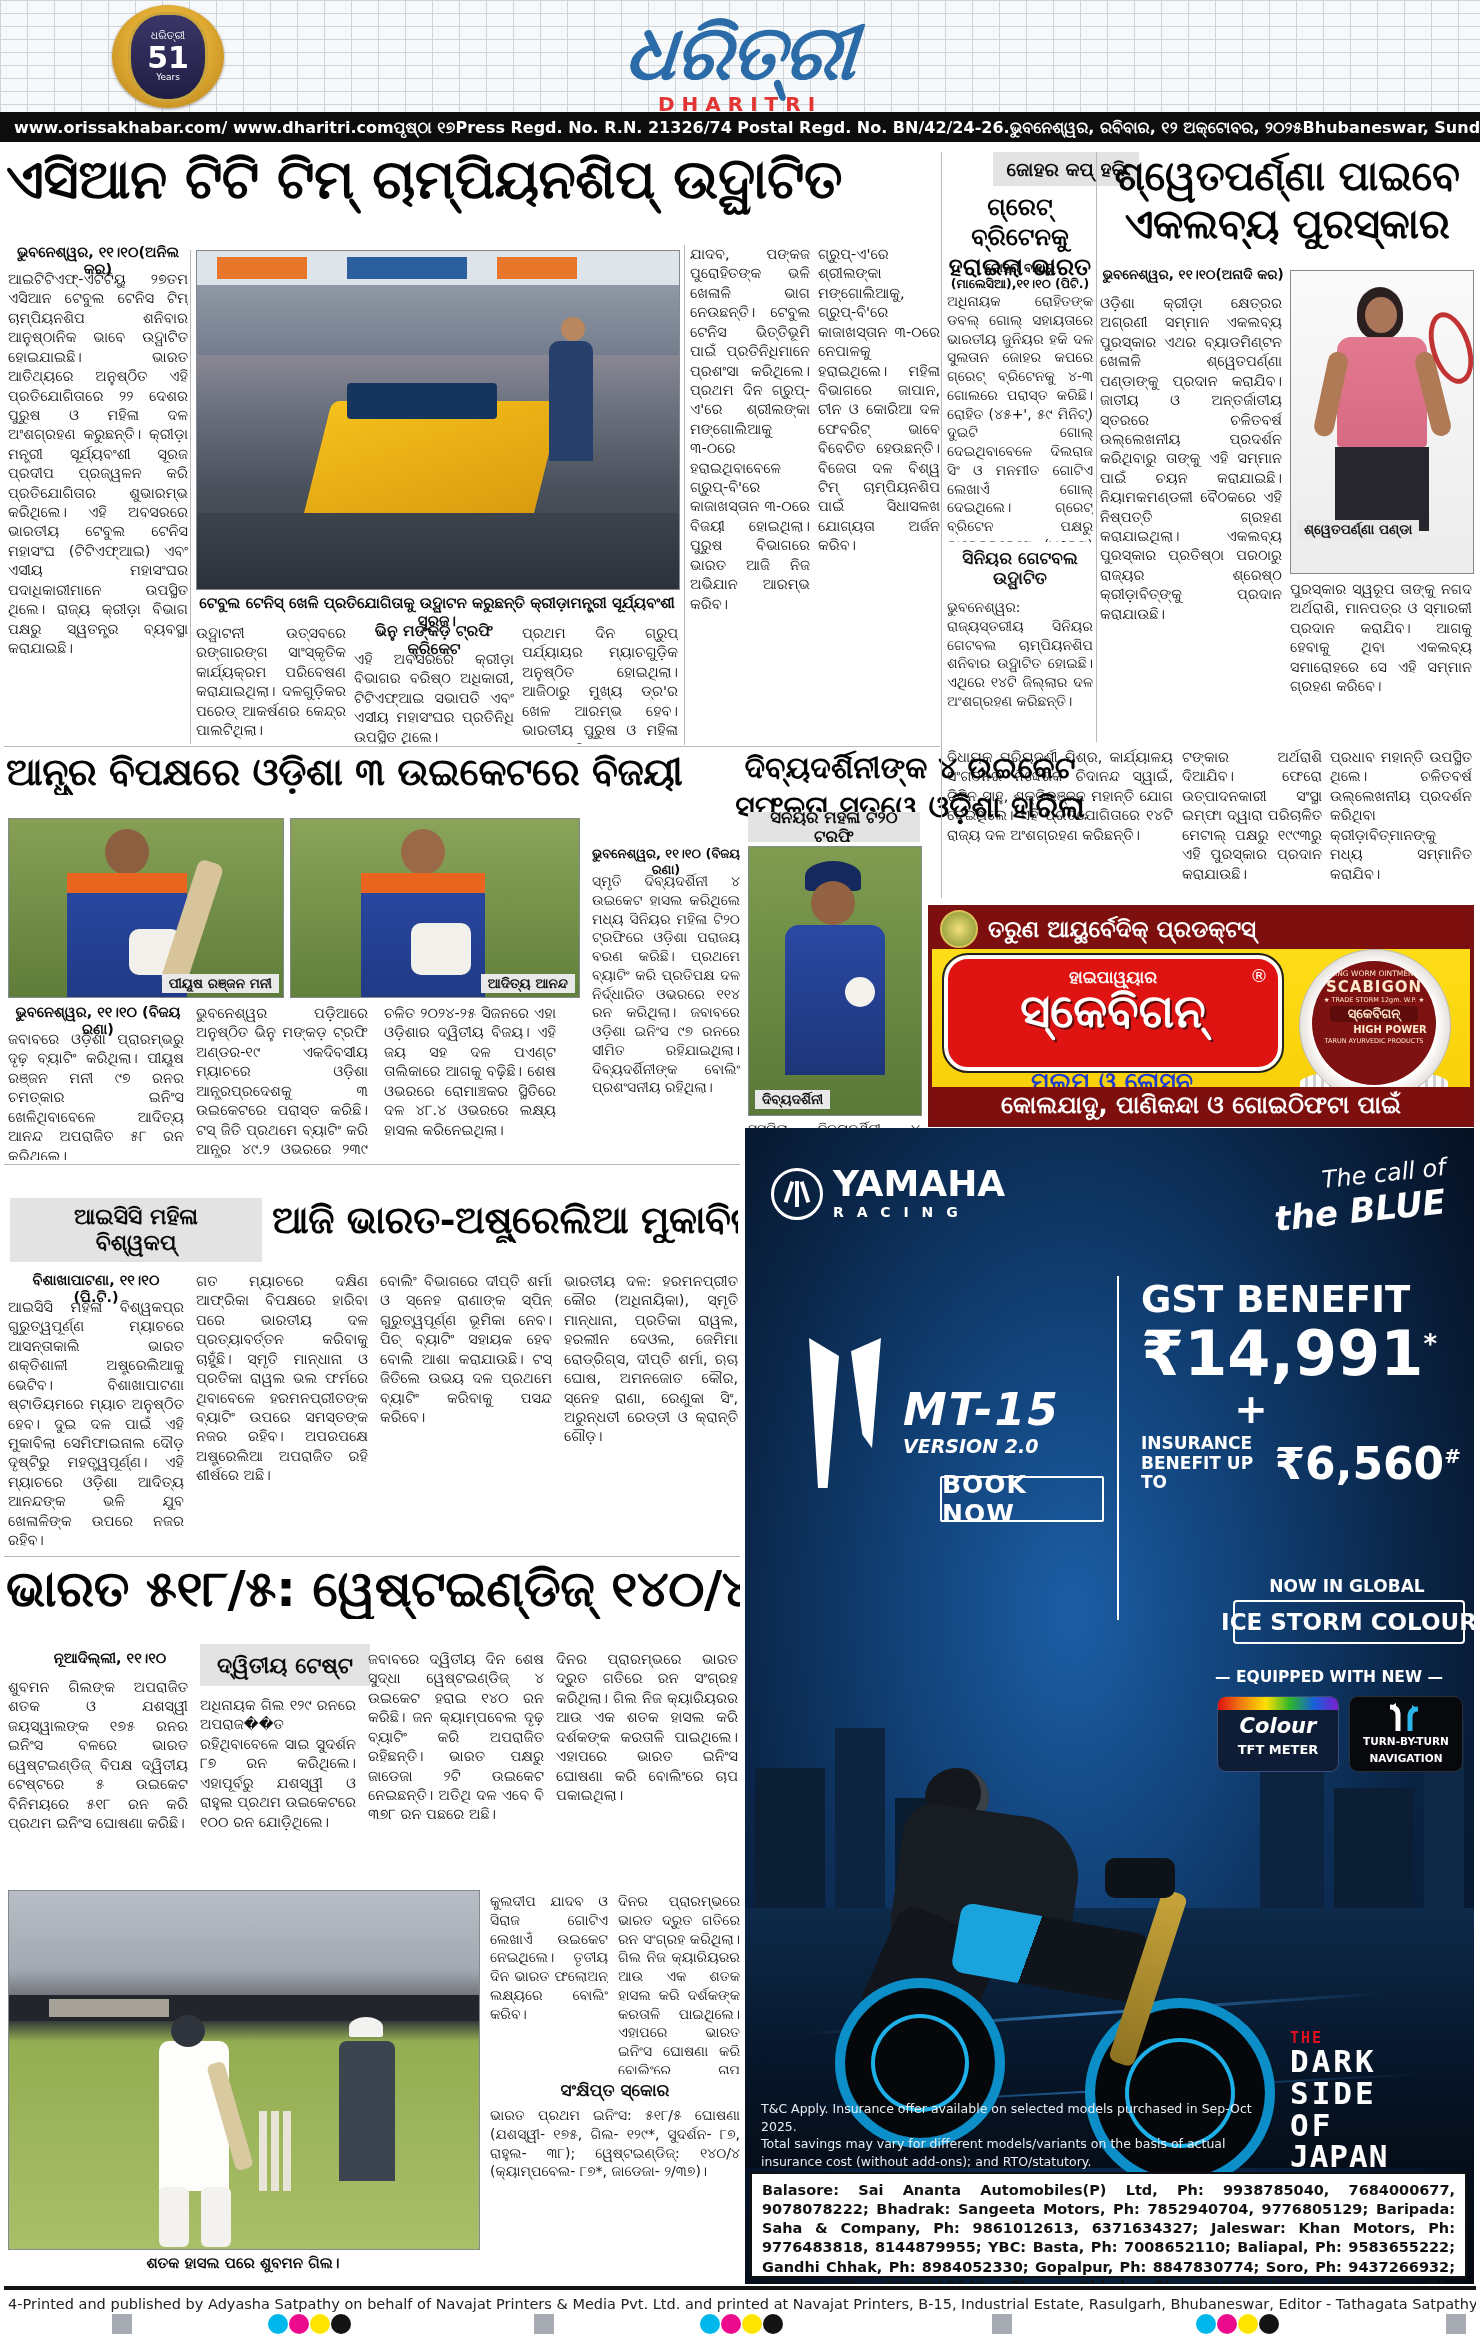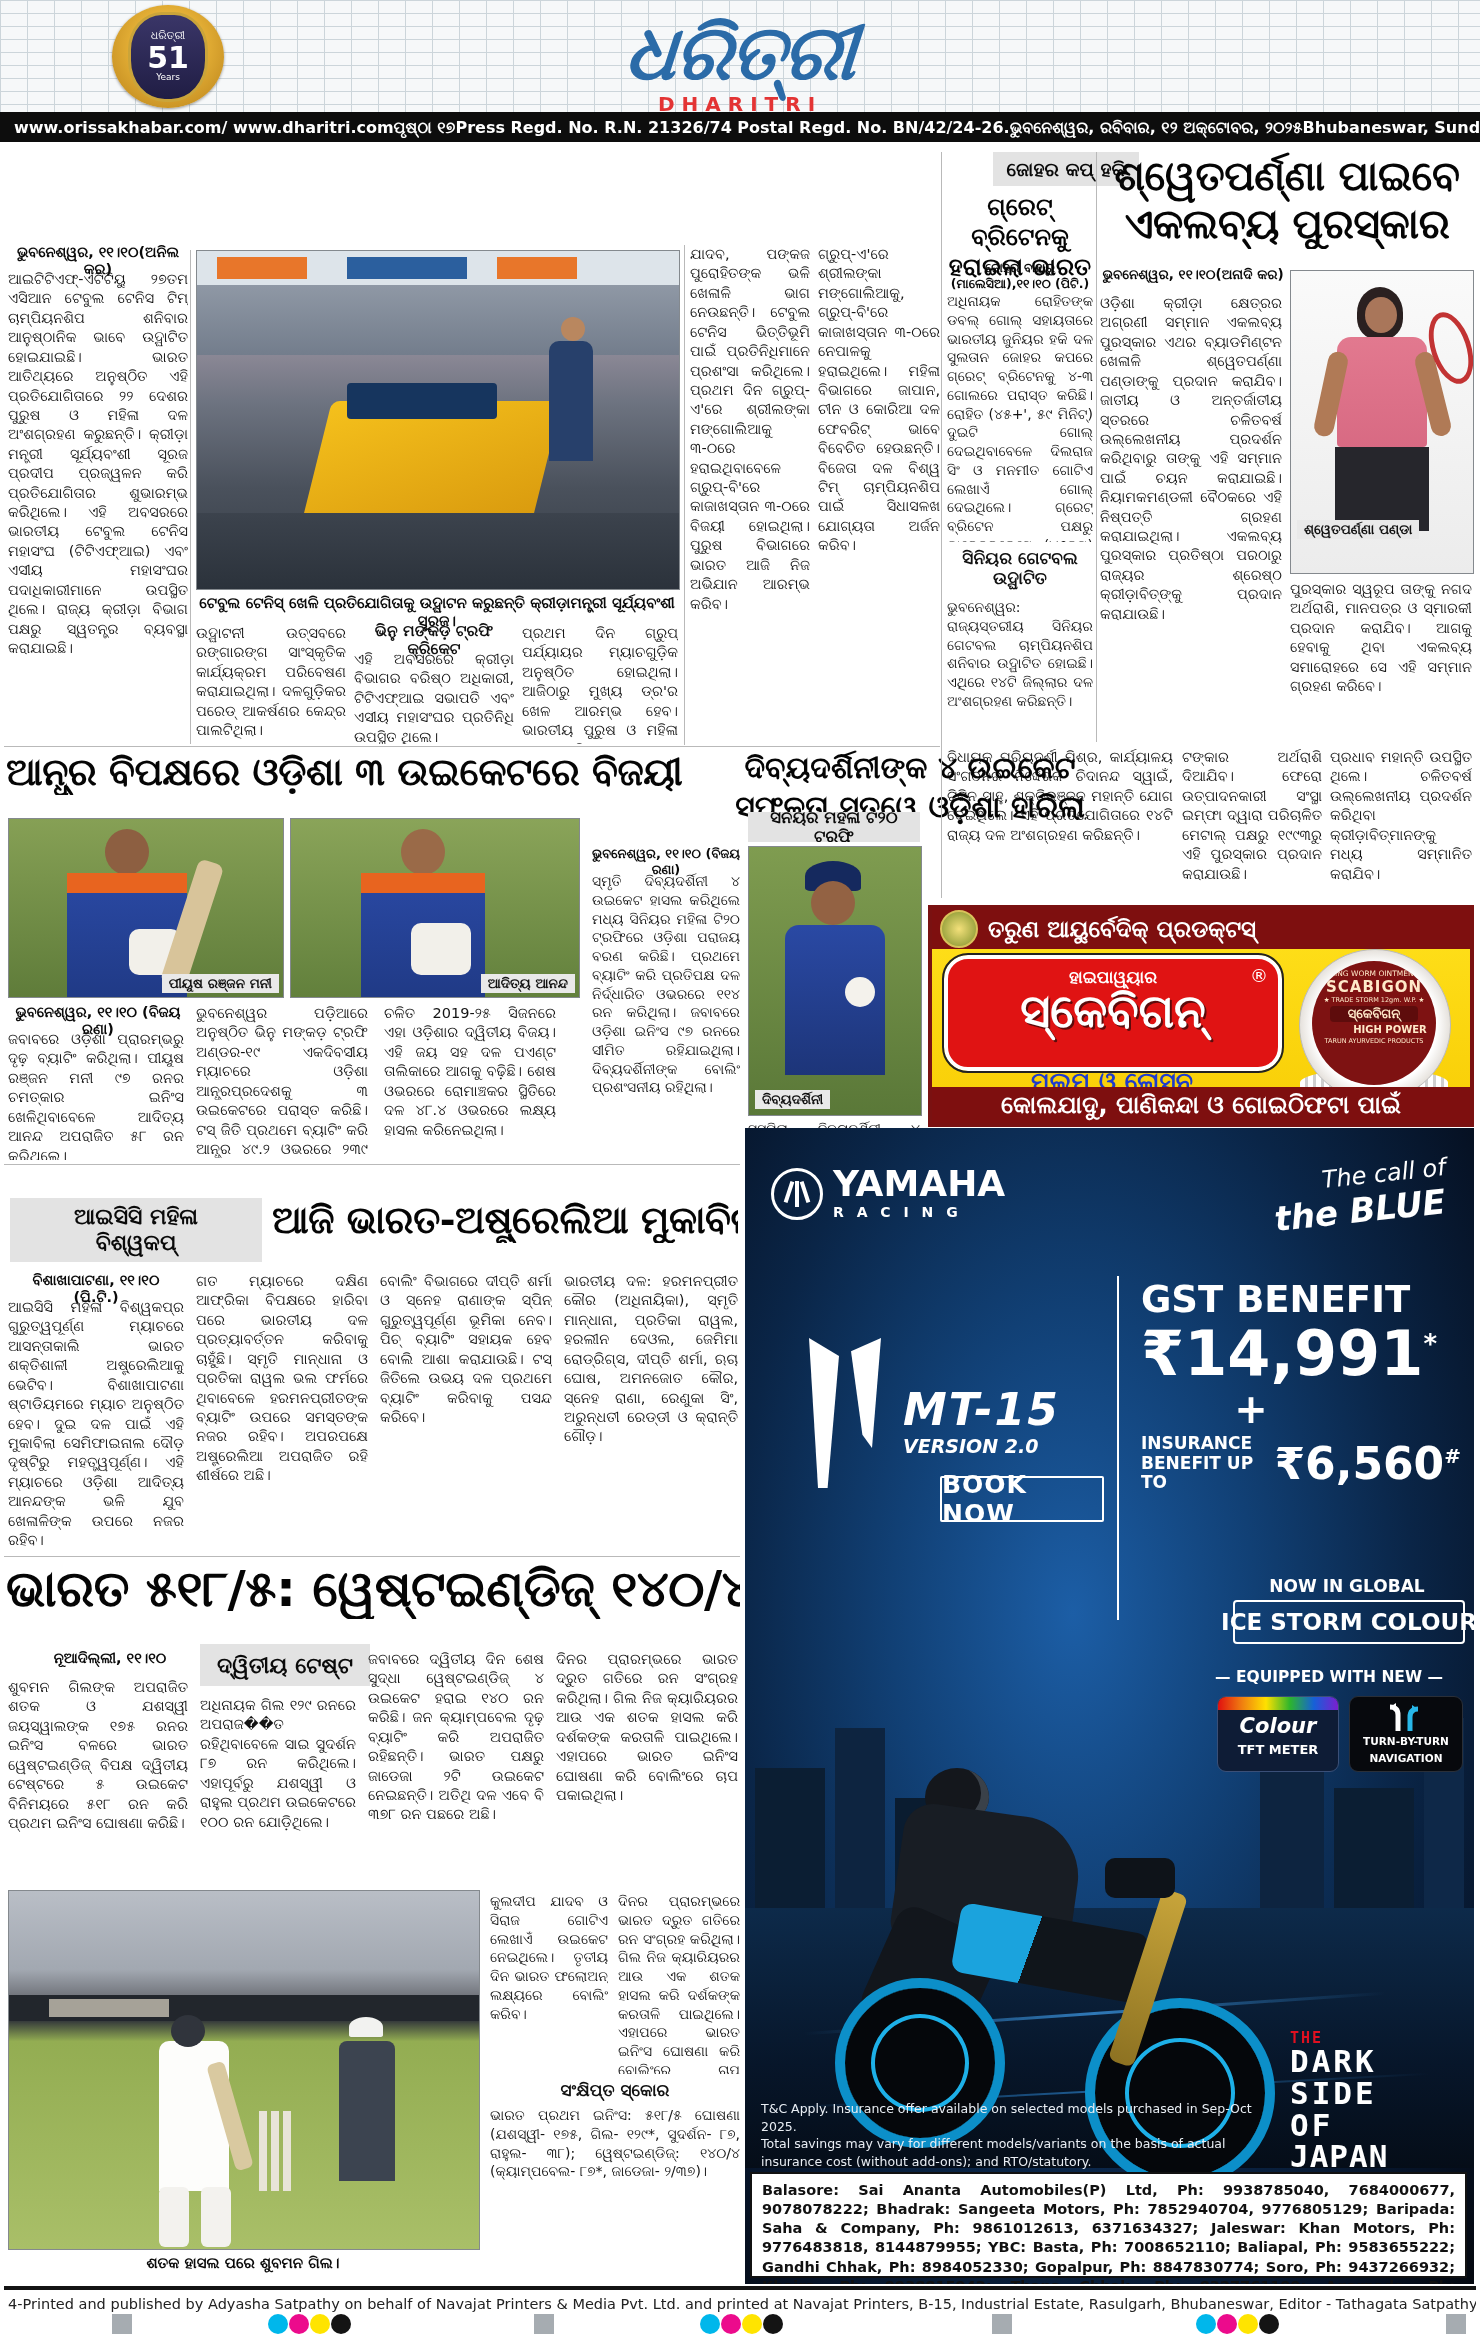--- a/index.html
+++ b/index.html
@@ -72,20 +72,21 @@
   <div id="mast-title" class="abs">ଧରିତ୍ରୀ</div>
   <div id="mast-latin" class="abs">DHARITRI</div>
   <div id="strip" class="abs">
     <span>www.orissakhabar.com/ www.dharitri.com</span>
     <span>ପୃଷ୍ଠା ୧୭</span>
     <span>Press Regd. No. R.N. 21326/74 Postal Regd. No. BN/42/24-26.</span>
     <span>ଭୁବନେଶ୍ୱର, ରବିବାର, ୧୨ ଅକ୍ଟୋବର, ୨୦୨୫</span>
     <span>Bhubaneswar, Sunday, 12 October,  2025</span>
   </div>
 
+  <div class="hl" style="left:6px;top:148px;width:938px;height:90px;font-size:54px;white-space:nowrap;">ଏସିଆନ ଟିଟି ଟିମ୍ ଚାମ୍ପିୟନଶିପ୍ ଉଦ୍ଘାଟିତ</div>
   <div class="byline" style="left:8px;top:244px;width:180px;">ଭୁବନେଶ୍ୱର, ୧୧।୧୦(ଅନିଲ କର)</div>
   <div class="col" style="left:8px;top:270px;width:180px;height:474px;">ଆଇଟିଟିଏଫ୍-ଏଟିଟିୟୁ ୨୭ତମ ଏସିଆନ ଟେବୁଲ ଟେନିସ ଟିମ୍ ଚାମ୍ପିୟନଶିପ ଶନିବାର ଆନୁଷ୍ଠାନିକ ଭାବେ ଉଦ୍ଘାଟିତ ହୋଇଯାଇଛି। ଭାରତ ଆତିଥ୍ୟରେ ଅନୁଷ୍ଠିତ ଏହି ପ୍ରତିଯୋଗିତାରେ ୨୨ ଦେଶର ପୁରୁଷ ଓ ମହିଳା ଦଳ ଅଂଶଗ୍ରହଣ କରୁଛନ୍ତି। କ୍ରୀଡ଼ା ମନ୍ତ୍ରୀ ସୂର୍ଯ୍ୟବଂଶୀ ସୂରଜ ପ୍ରଦୀପ ପ୍ରଜ୍ୱଳନ କରି ପ୍ରତିଯୋଗିତାର ଶୁଭାରମ୍ଭ କରିଥିଲେ। ଏହି ଅବସରରେ ଭାରତୀୟ ଟେବୁଲ ଟେନିସ ମହାସଂଘ (ଟିଟିଏଫ୍ଆଇ) ଏବଂ ଏସୀୟ ମହାସଂଘର ପଦାଧିକାରୀମାନେ ଉପସ୍ଥିତ ଥିଲେ। ରାଜ୍ୟ କ୍ରୀଡ଼ା ବିଭାଗ ପକ୍ଷରୁ ସ୍ୱତନ୍ତ୍ର ବ୍ୟବସ୍ଥା କରାଯାଇଛି।</div>
 
   <div class="photo" style="left:196px;top:250px;width:482px;height:338px;background:linear-gradient(180deg,#c3b9c4 0%,#a59aa8 18%,#6d7380 45%,#4a515c 70%,#343b44 100%);">
     <div class="sh" style="left:0;top:0;width:100%;height:34px;background:#dde4ea;"></div>
     <div class="sh" style="left:20px;top:6px;width:90px;height:22px;background:#e8762a;"></div>
     <div class="sh" style="left:150px;top:6px;width:120px;height:22px;background:#2b5f9e;"></div>
     <div class="sh" style="left:300px;top:6px;width:80px;height:22px;background:#e8762a;"></div>
     <div class="sh" style="left:0;top:34px;width:100%;height:70px;background:linear-gradient(#8f98a5,#737d8c);"></div>
     <div class="sh" style="left:120px;top:150px;width:230px;height:120px;background:linear-gradient(160deg,#f5c11c,#d99a0e);transform:skewX(-14deg);border-radius:8px;"></div>
@@ -144,21 +145,21 @@
     <div class="sh" style="left:110px;top:10px;width:44px;height:46px;background:#9a6a48;border-radius:50%;"></div>
     <div class="sh" style="left:70px;top:54px;width:124px;height:124px;background:linear-gradient(#2a49a4,#203a86);border-radius:16px 16px 0 0;"></div>
     <div class="sh" style="left:70px;top:54px;width:124px;height:20px;background:#e8641f;"></div>
     <div class="sh" style="left:120px;top:104px;width:60px;height:52px;background:#f2f0ea;border-radius:10px;"></div>
     <div class="ptag" style="right:4px;bottom:4px;">ଆଦିତ୍ୟ ଆନନ୍ଦ</div>
   </div>
 
   <div class="byline" style="left:8px;top:1004px;width:180px;">ଭୁବନେଶ୍ୱର, ୧୧।୧୦ (ବିଜୟ ରଣା)</div>
   <div class="col" style="left:8px;top:1030px;width:176px;height:130px;">ଜବାବରେ ଓଡ଼ିଶା ପ୍ରାରମ୍ଭରୁ ଦୃଢ଼ ବ୍ୟାଟିଂ କରିଥିଲା। ପୀୟୂଷ ରଞ୍ଜନ ମନୀ ୯୭ ରନର ଚମତ୍କାର ଇନିଂସ ଖେଳିଥିବାବେଳେ ଆଦିତ୍ୟ ଆନନ୍ଦ ଅପରାଜିତ ୫୮ ରନ କରିଥିଲେ।</div>
   <div class="col" style="left:196px;top:1004px;width:172px;height:156px;">ଭୁବନେଶ୍ୱର ପଡ଼ିଆରେ ଅନୁଷ୍ଠିତ ଭିନୁ ମଙ୍କଡ଼ ଟ୍ରଫି ଅଣ୍ଡର-୧୯ ଏକଦିବସୀୟ ମ୍ୟାଚରେ ଓଡ଼ିଶା ଆନ୍ଧ୍ରପ୍ରଦେଶକୁ ୩ ଉଇକେଟରେ ପରାସ୍ତ କରିଛି। ଟସ୍ ଜିତି ପ୍ରଥମେ ବ୍ୟାଟିଂ କରି ଆନ୍ଧ୍ର ୪୯.୨ ଓଭରରେ ୨୩୯ ରନରେ ଅଲଆଉଟ ହୋଇଯାଇଥିଲା।</div>
-  <div class="col" style="left:384px;top:1004px;width:172px;height:156px;">ଚଳିତ 2019-୨୫ ସିଜନରେ ଏହା ଓଡ଼ିଶାର ଦ୍ୱିତୀୟ ବିଜୟ। ଏହି ଜୟ ସହ ଦଳ ପଏଣ୍ଟ ତାଲିକାରେ ଆଗକୁ ବଢ଼ିଛି। ଶେଷ ଓଭରରେ ରୋମାଞ୍ଚକର ସ୍ଥିତିରେ ଦଳ ୪୮.୪ ଓଭରରେ ଲକ୍ଷ୍ୟ ହାସଲ କରିନେଇଥିଲା।</div>
+  <div class="col" style="left:384px;top:1004px;width:172px;height:156px;">ଚଳିତ ୨୦୨୪-୨୫ ସିଜନରେ ଏହା ଓଡ଼ିଶାର ଦ୍ୱିତୀୟ ବିଜୟ। ଏହି ଜୟ ସହ ଦଳ ପଏଣ୍ଟ ତାଲିକାରେ ଆଗକୁ ବଢ଼ିଛି। ଶେଷ ଓଭରରେ ରୋମାଞ୍ଚକର ସ୍ଥିତିରେ ଦଳ ୪୮.୪ ଓଭରରେ ଲକ୍ଷ୍ୟ ହାସଲ କରିନେଇଥିଲା।</div>
 
   <div class="hl" style="left:700px;top:748px;width:420px;font-size:30px;line-height:1.3;text-align:center;letter-spacing:0;">ଦିବ୍ୟଦର୍ଶିନୀଙ୍କ ୪ ଉଇକେଟ ସଫଳତା ସତ୍ତ୍ୱେ ଓଡ଼ିଶା ହାରିଲା</div>
   <div class="byline" style="left:592px;top:846px;width:148px;font-size:13px;">ଭୁବନେଶ୍ୱର, ୧୧।୧୦ (ବିଜୟ ରଣା)</div>
   <div class="col" style="left:592px;top:872px;width:148px;height:290px;font-size:14px;">ସ୍ମୃତି ଦିବ୍ୟଦର୍ଶିନୀ ୪ ଉଇକେଟ ହାସଲ କରିଥିଲେ ମଧ୍ୟ ସିନିୟର ମହିଳା ଟି୨୦ ଟ୍ରଫିରେ ଓଡ଼ିଶା ପରାଜୟ ବରଣ କରିଛି। ପ୍ରଥମେ ବ୍ୟାଟିଂ କରି ପ୍ରତିପକ୍ଷ ଦଳ ନିର୍ଦ୍ଧାରିତ ଓଭରରେ ୧୧୪ ରନ କରିଥିଲା। ଜବାବରେ ଓଡ଼ିଶା ଇନିଂସ ୯୭ ରନରେ ସୀମିତ ରହିଯାଇଥିଲା। ଦିବ୍ୟଦର୍ଶିନୀଙ୍କ ବୋଲିଂ ପ୍ରଶଂସନୀୟ ରହିଥିଲା।</div>
   <div class="kicker" style="left:748px;top:812px;width:172px;height:30px;font-size:16.5px;">ସିନିୟର ମହିଳା ଟି୨୦ ଟ୍ରଫି</div>
   <div class="photo" style="left:748px;top:846px;width:172px;height:268px;background:linear-gradient(#7f9c50,#5a7838);">
     <div class="sh" style="left:56px;top:14px;width:56px;height:30px;background:#15295e;border-radius:50% 50% 10% 10%;"></div>
     <div class="sh" style="left:62px;top:34px;width:44px;height:44px;background:#936243;border-radius:50%;"></div>
     <div class="sh" style="left:36px;top:78px;width:100px;height:150px;background:linear-gradient(#2a49a4,#1d3579);border-radius:14px 14px 0 0;"></div>
     <div class="sh" style="left:96px;top:130px;width:30px;height:30px;background:#f4f2ec;border-radius:50%;"></div>

